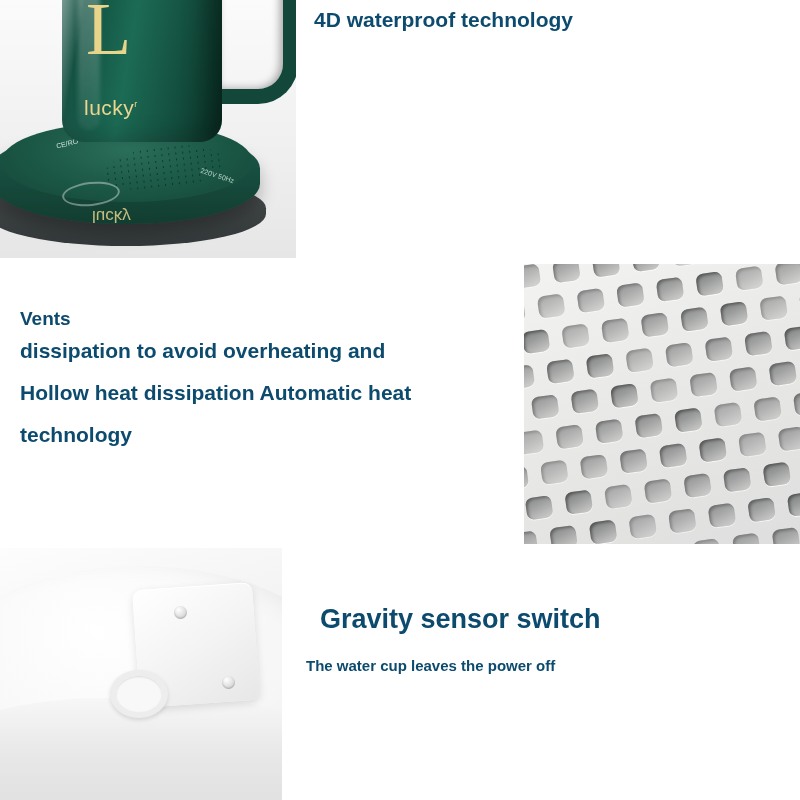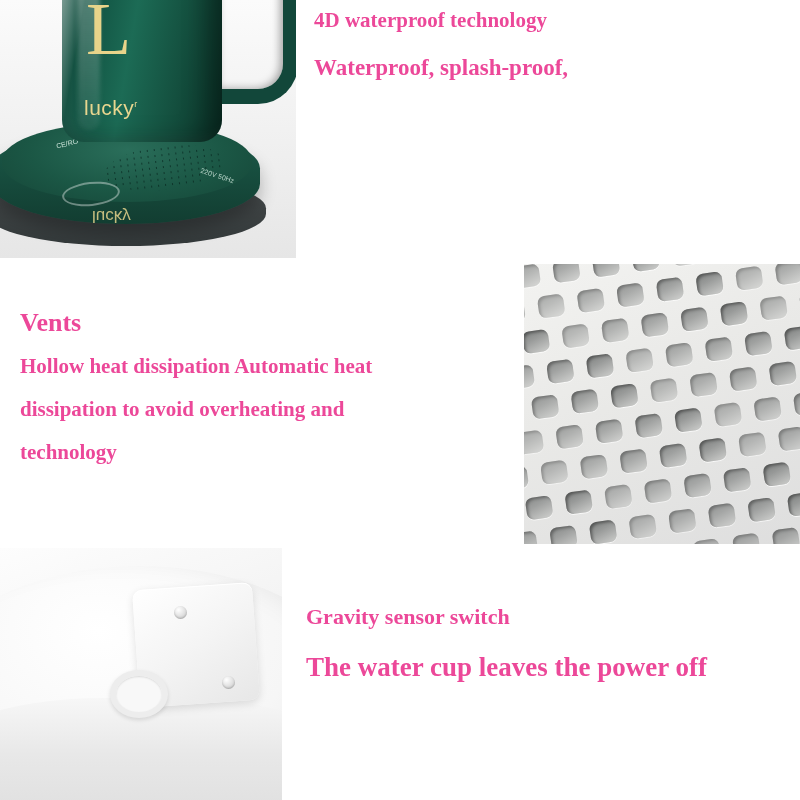--- a/index.html
+++ b/index.html
@@ -24,22 +24,22 @@
 
   
   .photo {
     position: absolute;
     overflow: hidden;
   }
   .textblock {
     position: absolute;
   }
   .textblock .line {
-    font-family: Liberation Serif, serif;
-    color: #ec4899;
+    font-family: Liberation Sans, sans-serif;
+    color: #0c4a6e;
     white-space: nowrap;
   }
 
   
   #panel-kettle {
     left: 0px;
     top: 0px;
     width: 296px;
     height: 258px;
     background: radial-gradient(circle at 30% 20%, #ffffff 0%, #f2f2f2 45%, #e2e2e2 100%);
@@ -272,28 +272,28 @@
     background: #f8f8f8;
   }
 
   
   #text-waterproof { left: 314px; top: 8px; }
   #text-waterproof .l1 { font-size: 21px; font-weight: 700; margin-bottom: 22px; }
   #text-waterproof .l2 { font-size: 23px; font-weight: 700; margin-bottom: 20px; }
   #text-waterproof .l3 { font-size: 23px; font-weight: 700; }
 
   #text-vents { left: 20px; top: 308px; }
-  #text-vents .l1 { font-size: 26px; font-weight: 700; margin-bottom: 16px; }
+  #text-vents .l1 { font-size: 19px; font-weight: 700; margin-bottom: 9px; }
   #text-vents .l2 { font-size: 21px; font-weight: 700; margin-bottom: 18px; }
   #text-vents .l3 { font-size: 21px; font-weight: 700; margin-bottom: 18px; }
   #text-vents .l4 { font-size: 21px; font-weight: 700; }
 
   #text-gravity { left: 306px; top: 604px; }
-  #text-gravity .l1 { font-size: 22px; font-weight: 700; margin-bottom: 22px; }
-  #text-gravity .l2 { font-size: 27px; font-weight: 700; margin-bottom: 22px; }
+  #text-gravity .l1 { font-size: 27px; font-weight: 700; margin-bottom: 22px; margin-left: 14px; }
+  #text-gravity .l2 { font-size: 15px; font-weight: 700; margin-bottom: 22px; }
   #text-gravity .l3 { font-size: 22px; font-weight: 700; }
 </style>
 </head>
 <body>
 
 <div class="page">
 
   <div class="photo" id="panel-kettle">
     <div class="bg-soft"></div>
 
@@ -308,27 +308,26 @@
 
     <div class="kettle-handle"></div>
     <div class="kettle-body"></div>
     <div class="kettle-gloss"></div>
     <div class="lucky-L">L</div>
     <div class="lucky-word"><span>lucky</span><sup>r</sup></div>
   </div>
 
   <div class="textblock" id="text-waterproof">
     <div class="line l1">4D waterproof technology</div>
-    <div class="line l2">Waterproof, splash-proof,</div>
   </div>
 
   <div class="textblock" id="text-vents">
     <div class="line l1">Vents</div>
+    <div class="line l3">dissipation to avoid overheating and</div>
     <div class="line l2">Hollow heat dissipation Automatic heat</div>
-    <div class="line l3">dissipation to avoid overheating and</div>
     <div class="line l4">technology</div>
   </div>
 
   <div class="photo" id="panel-vents">
     <div class="holes">
 
     <div class="hole" style="left: 40px; top: 0px; opacity: 0.63;"></div>
         <div class="hole" style="left: 80px; top: 0px; opacity: 0.71;"></div>
         <div class="hole" style="left: 120px; top: 0px; opacity: 0.79;"></div>
         <div class="hole" style="left: 160px; top: 0px; opacity: 0.87;"></div>

